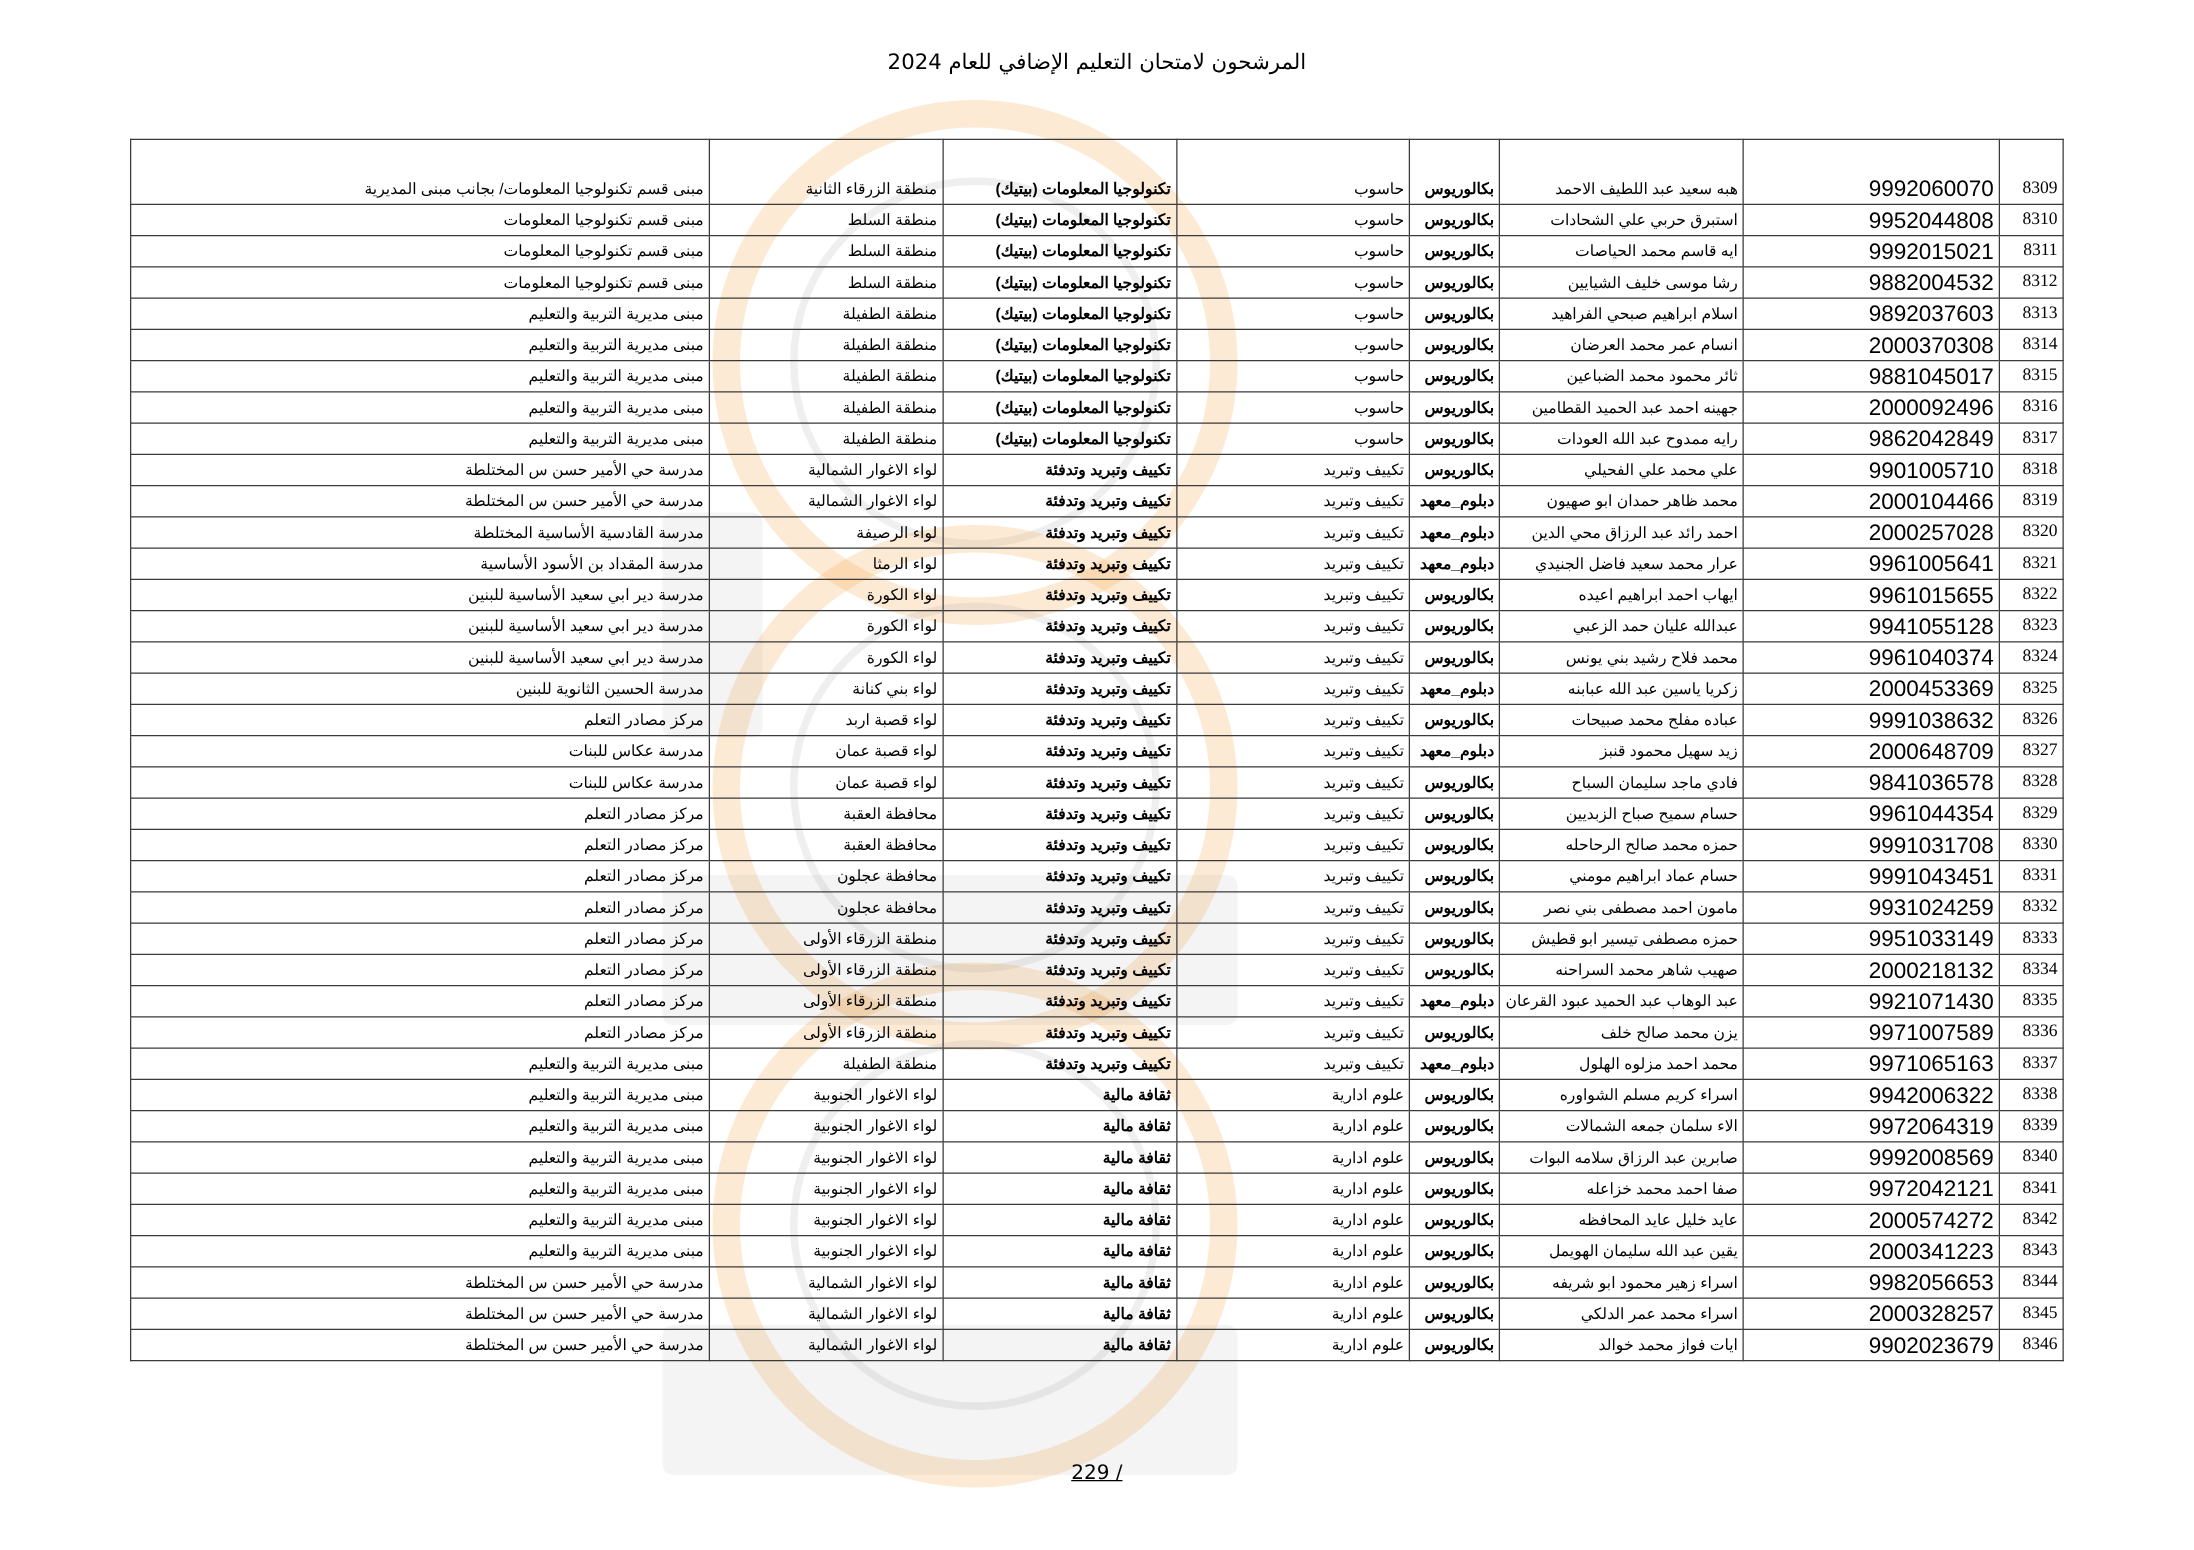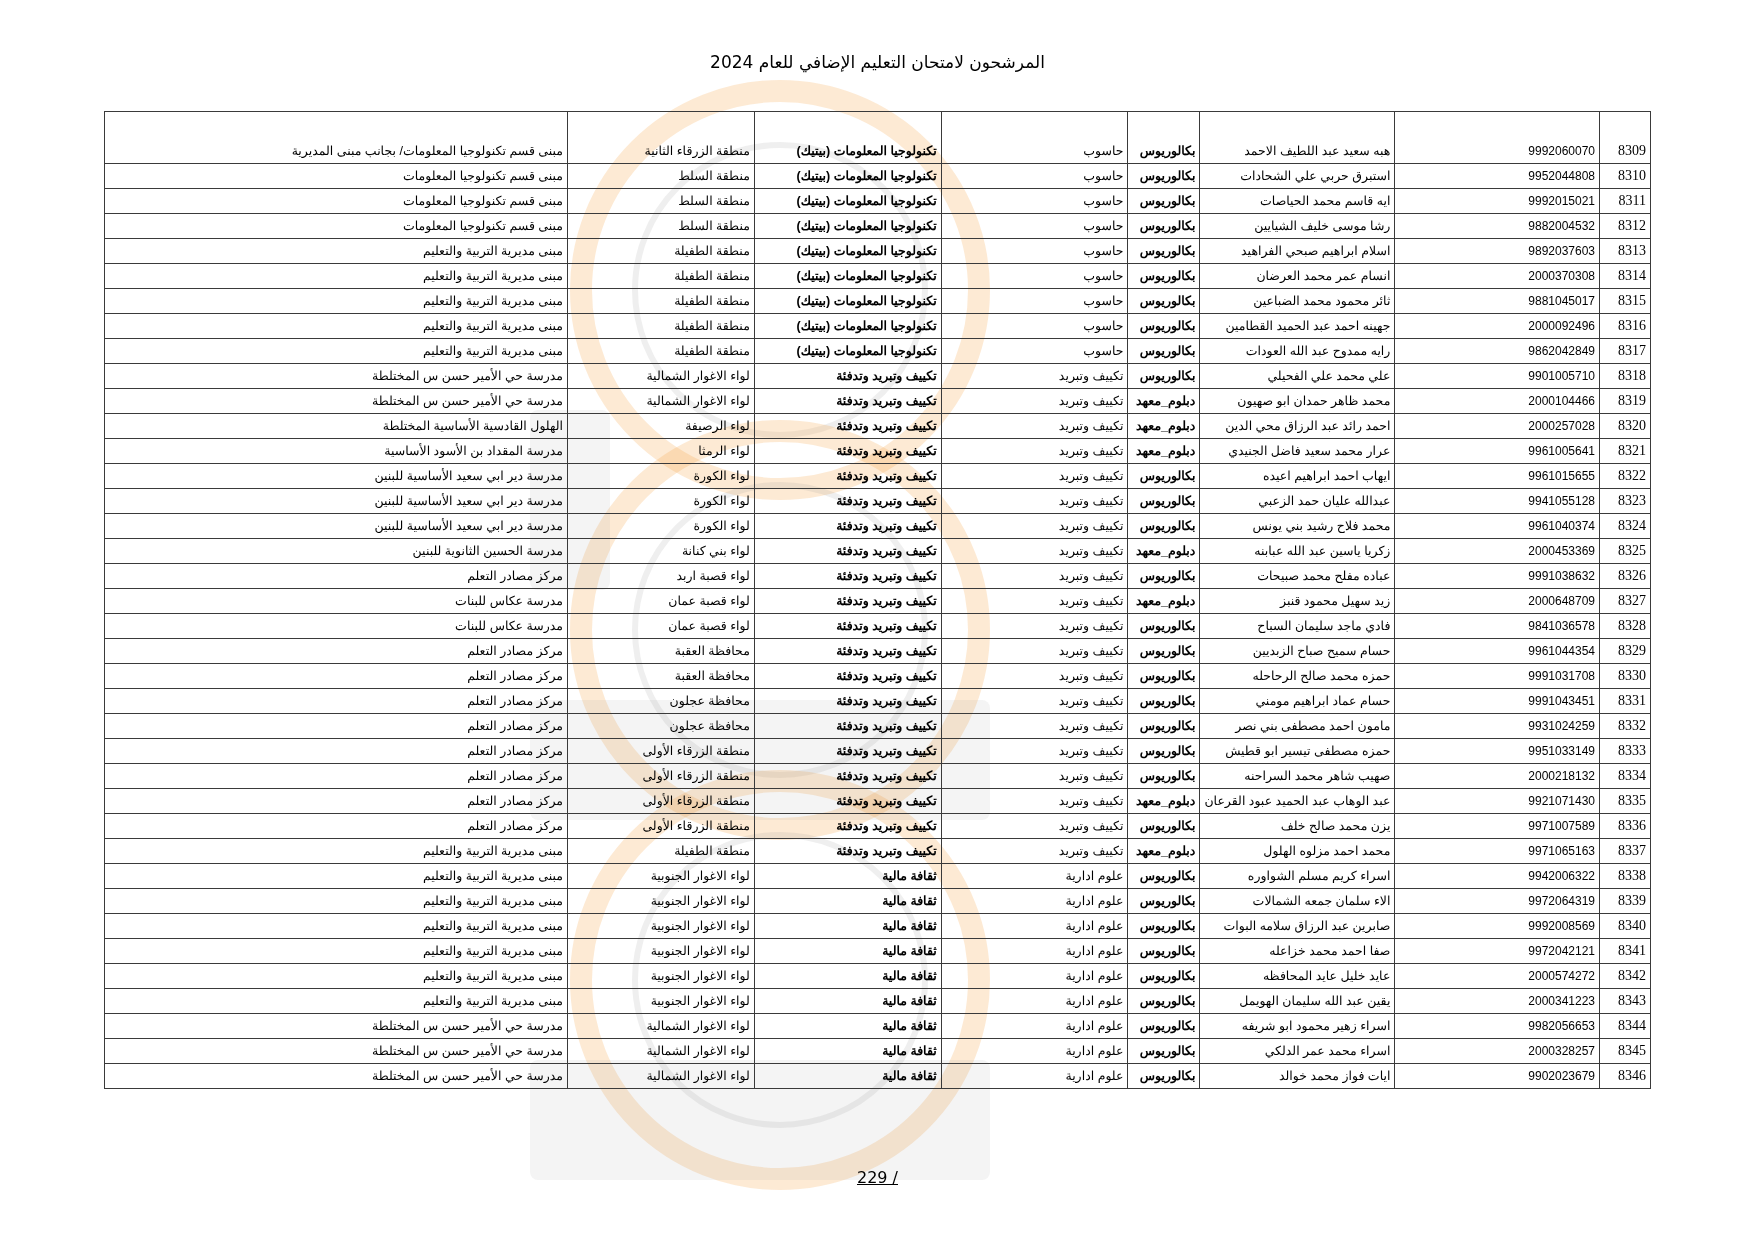--- a/index.html
+++ b/index.html
@@ -4,29 +4,29 @@
 <style>
   html, body { margin: 0; padding: 0; background: #ffffff; }
   body { width: 1755px; height: 1240px; position: relative; overflow: hidden;
          font-family: "DejaVu Sans", "Liberation Sans", sans-serif; color: #000; }
   .watermark { position: absolute; left: 570px; top: 80px; width: 430px; height: 1120px; pointer-events: none; z-index: 0; }
   .wm-clock { position: absolute; left: 0; width: 420px; height: 420px; border-radius: 50%;
               border: 22px solid rgba(244,160,60,0.22); box-sizing: border-box; }
   .wm-clock .inner { position: absolute; left: 40px; top: 40px; right: 40px; bottom: 40px; border-radius: 50%;
               border: 6px solid rgba(150,150,150,0.15); }
   .wm-block { position: absolute; background: rgba(150,150,150,0.10); border-radius: 8px; }
-  h1.title { position: absolute; top: 52px; left: 0; width: 1755px; margin: 0; text-align: center;
+  h1.title { position: absolute; top: 40px; left: 0; width: 1755px; margin: 0; text-align: center;
              font-size: 17px; font-weight: normal; direction: rtl; z-index: 2; }
   table.roster { position: absolute; left: 104px; top: 111px; width: 1547px; border-collapse: collapse;
                  direction: rtl; z-index: 2; font-size: 12.5px; font-family: "Liberation Sans", sans-serif; }
   table.roster td { border: 1.2px solid #3a3a3a; padding: 0 4px; height: 24px; line-height: 24px;
                     white-space: nowrap; overflow: hidden; text-align: right; }
   table.roster tr.tall td { height: 48px; vertical-align: bottom; line-height: 18px; padding-bottom: 3px; }
   td.c-seq { width: 42px; text-align: center; font-family: Liberation Serif, serif; font-size: 14px; }
-  td.c-id { width: 196px; text-align: center; font-size: 12px; }
+  td.c-id { width: 196px; text-align: center; font-size: 18px; }
   td.c-name { width: 185px; }
   td.c-degree { width: 63px; font-weight: bold; }
   td.c-major { width: 178px; }
   td.c-specialty { width: 178px; font-weight: bold; }
   td.c-region { width: 178px; }
   td.c-center { width: 455px; white-space: normal !important; }
   .pager { position: absolute; top: 1168px; left: 0; width: 1755px; text-align: center; font-size: 16px; z-index: 2; text-decoration: underline; }
 </style>
 </head>
 <body>
@@ -161,21 +161,21 @@
         <td class="c-center">مدرسة حي الأمير حسن س المختلطة</td>
       </tr>
       <tr>
         <td class="c-seq">8320</td>
         <td class="c-id">2000257028</td>
         <td class="c-name">احمد رائد عبد الرزاق محي الدين</td>
         <td class="c-degree">دبلوم_معهد</td>
         <td class="c-major">تكييف وتبريد</td>
         <td class="c-specialty">تكييف وتبريد وتدفئة</td>
         <td class="c-region">لواء الرصيفة</td>
-        <td class="c-center">الهلول القادسية الأساسية المختلطة</td>
+        <td class="c-center">مدرسة القادسية الأساسية المختلطة</td>
       </tr>
       <tr>
         <td class="c-seq">8321</td>
         <td class="c-id">9961005641</td>
         <td class="c-name">عرار محمد سعيد فاضل الجنيدي</td>
         <td class="c-degree">دبلوم_معهد</td>
         <td class="c-major">تكييف وتبريد</td>
         <td class="c-specialty">تكييف وتبريد وتدفئة</td>
         <td class="c-region">لواء الرمثا</td>
         <td class="c-center">مدرسة المقداد بن الأسود الأساسية</td>

